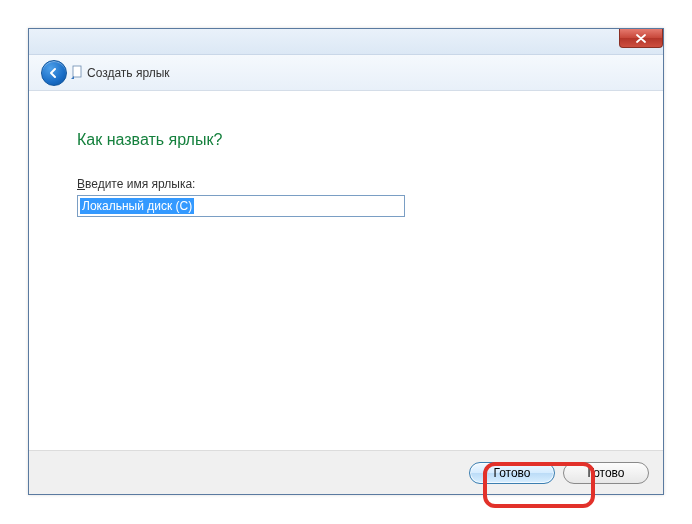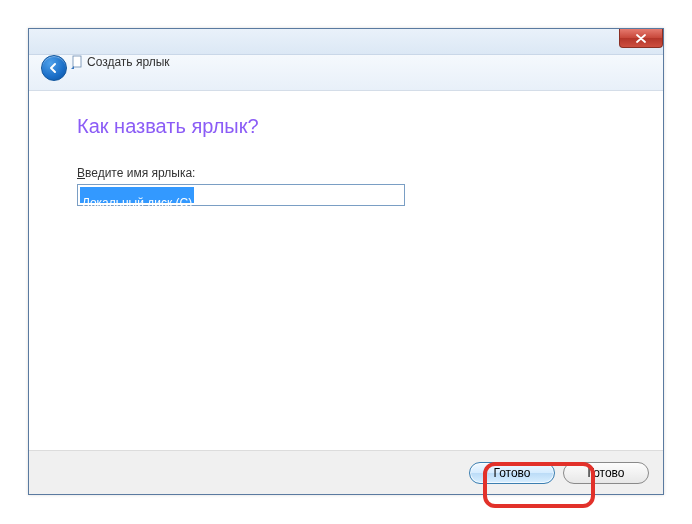--- a/index.html
+++ b/index.html
@@ -43,20 +43,21 @@
     align-items: center;
     justify-content: center;
     cursor: pointer;
   }
   .close-btn svg { display: block; }
   .header {
     height: 36px;
     background: linear-gradient(to bottom, #f5f9fd 0%, #e8f0f9 100%);
     border-bottom: 1px solid #d4dde8;
     display: flex;
+    align-items: center;
     padding-left: 12px;
     gap: 4px;
   }
   .back-btn {
     width: 26px;
     height: 26px;
     border-radius: 50%;
     background: radial-gradient(circle at 35% 30%, #4ea0ea 0%, #1a6ec7 60%, #0a4f9c 100%);
     border: 1px solid #0e559e;
     display: flex;
@@ -70,24 +71,24 @@
     color: #4a6a8a;
   }
   .header-title {
     color: #333;
     font-size: 12px;
   }
   .content {
     padding: 18px 48px 0 48px;
   }
   .heading {
-    color: #8b5cf6;
-    font-size: 20px;
+    color: #15803d;
+    font-size: 16px;
     font-weight: normal;
-    margin: 6px 0 28px 0;
+    margin: 22px 0 28px 0;
   }
   .label {
     color: #333;
     font-size: 12px;
     margin-bottom: 4px;
   }
   .label u { text-decoration: underline; }
   .input-wrap {
     width: 328px;
     height: 22px;
@@ -98,21 +99,21 @@
   }
   .input-sel {
     position: absolute;
     left: 2px;
     top: 2px;
     height: 16px;
     line-height: 16px;
     background: #3399ff;
     color: #fff;
     font-size: 12px;
-    padding: 8px 2px;
+    padding: 0 2px;
   }
   .instruct {
     color: #333;
     font-size: 12px;
   }
   .footer {
     position: absolute;
     left: 0;
     right: 0;
     bottom: 0;

